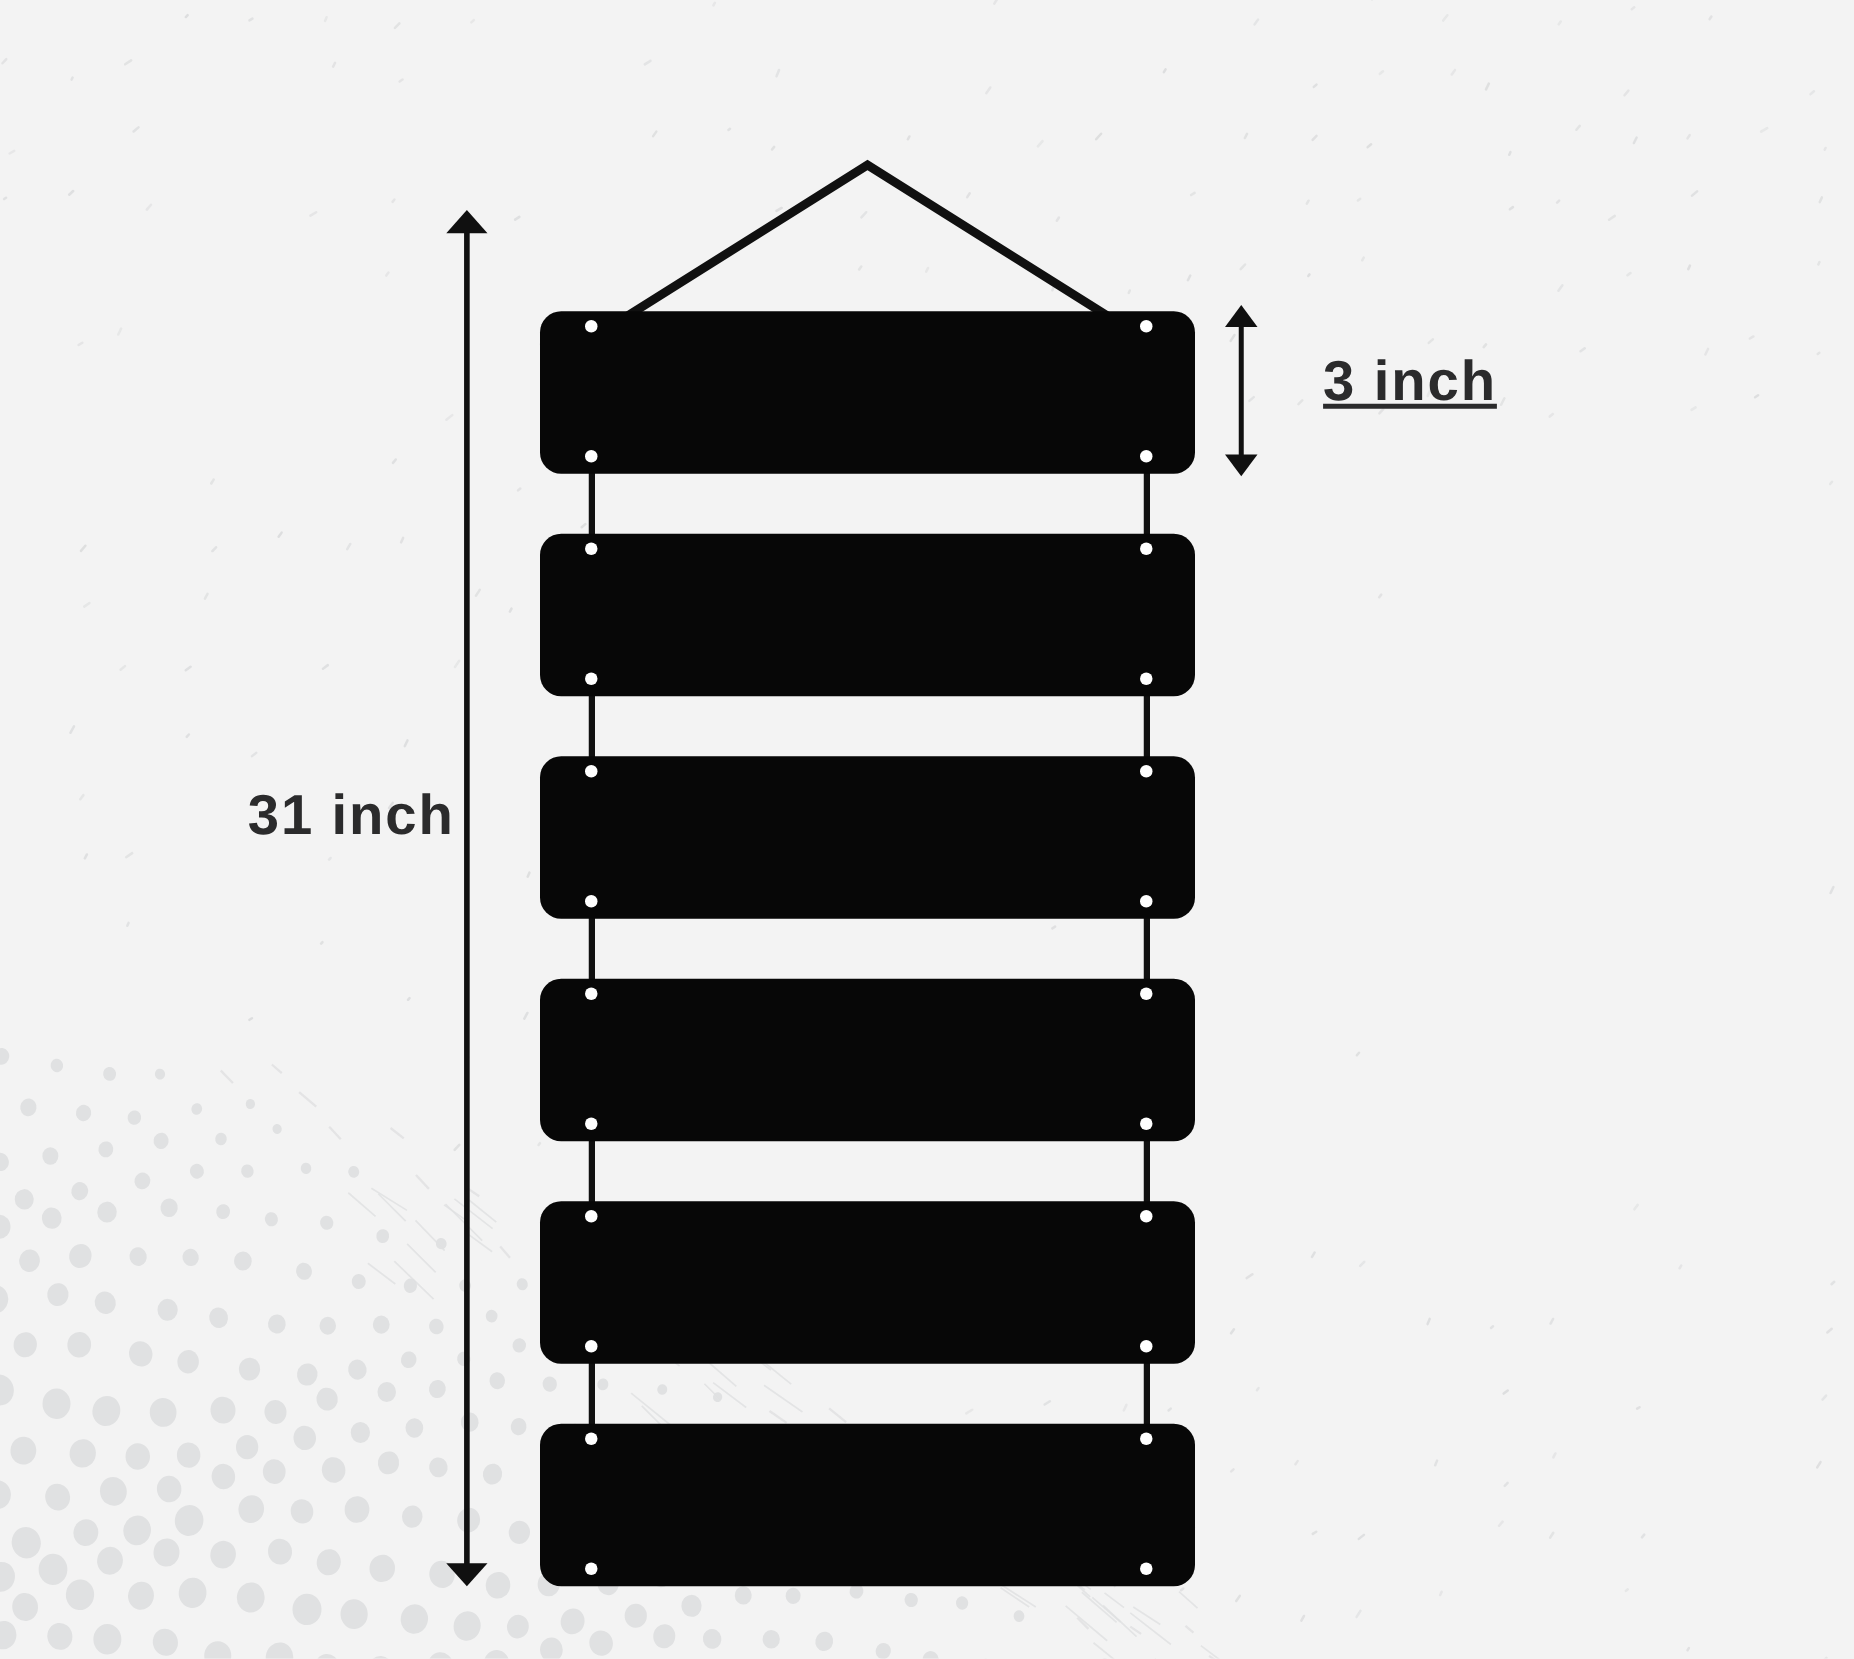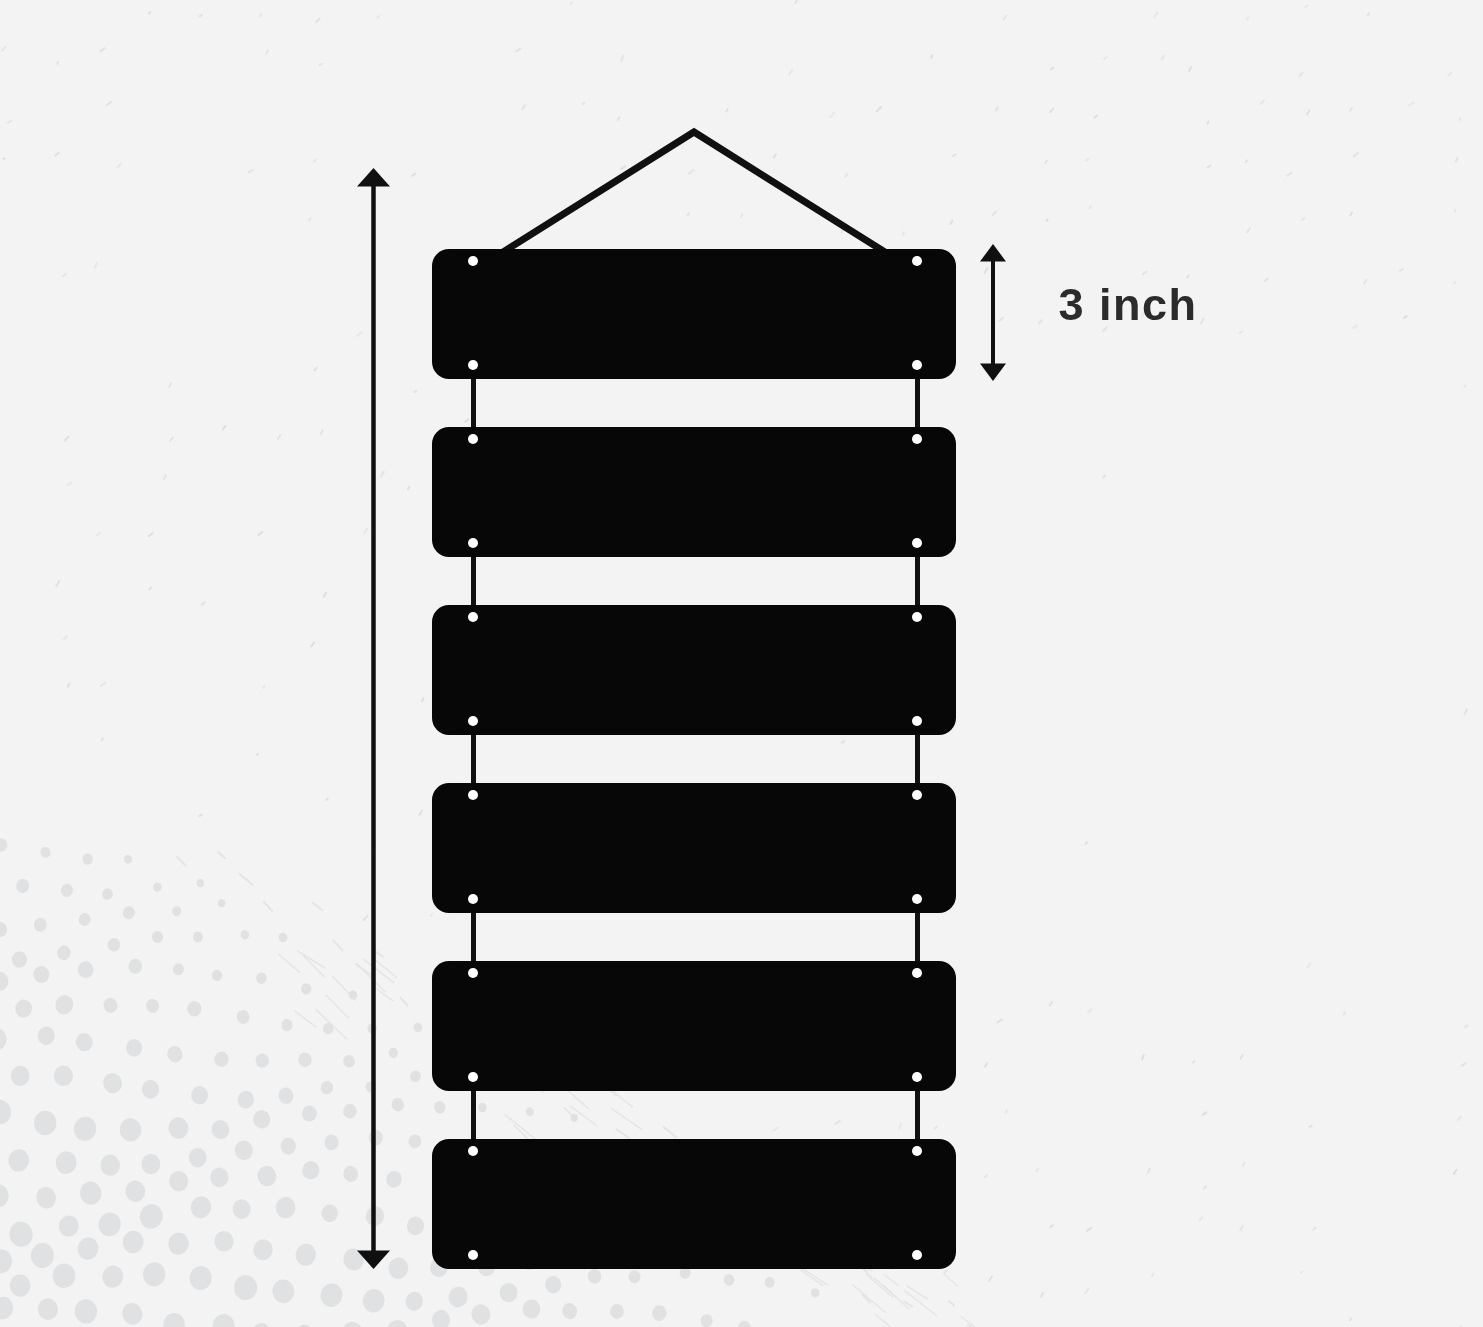--- a/index.html
+++ b/index.html
@@ -20,21 +20,21 @@
     position:absolute; width:10px; height:10px; border-radius:50%;
     background:var(--hole);
   }
   .hole.tl{left:36px;top:7px;} .hole.tr{left:480px;top:7px;}
   .hole.bl{left:36px;top:111px;} .hole.br{left:480px;top:111px;}
   .dim-label{
     position:absolute; color:var(--label); font-weight:bold; font-size:45px;
     letter-spacing:1.5px; text-align:center; white-space:nowrap; line-height:45px;
   }
   .dim-label.total{left:186px; top:629px; width:190px;}
-  .dim-label.plank-h{left:1043px; top:282px; width:170px;}
+  .dim-label.plank-h{left:1043px; top:282px; width:170px;text-decoration:underline;}
 </style>
 </head>
 <body>
 
 <div class="stage">
 
   <svg id="decor" width="1483" height="1327" viewBox="0 0 1483 1327">
       <rect x="-8.0" y="8.7" width="2" height="7.0" rx="1" fill="#d9dadb" opacity="0.58" transform="rotate(31 -8.0 8.7)"></rect>
       <rect x="150.1" y="10.7" width="2" height="4.1" rx="1" fill="#d9dadb" opacity="0.84" transform="rotate(44 150.1 10.7)"></rect>
       <rect x="202.3" y="13.5" width="2" height="4.8" rx="1" fill="#d9dadb" opacity="0.68" transform="rotate(59 202.3 13.5)"></rect>
@@ -577,14 +577,15 @@
         <span class="hole br"></span>
       </div>
       <div class="plank" style="top: 1139px;">
         <span class="hole tl"></span>
         <span class="hole tr"></span>
         <span class="hole bl"></span>
         <span class="hole br"></span>
       </div>
     </div>
 
+  <div class="dim-label total">31 inch</div>
   <div class="dim-label plank-h">3 inch</div>
 </div>
 
 </body></html>

